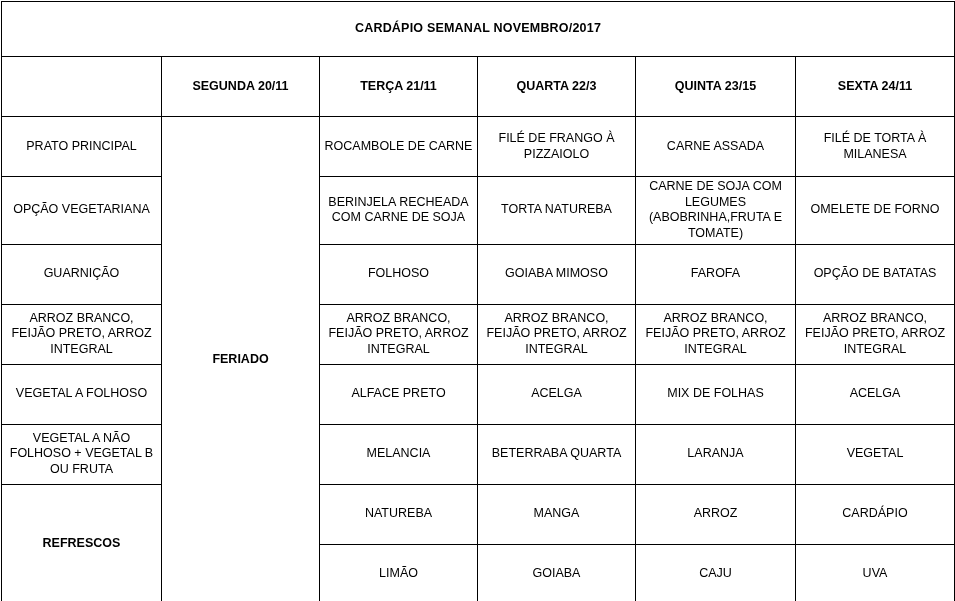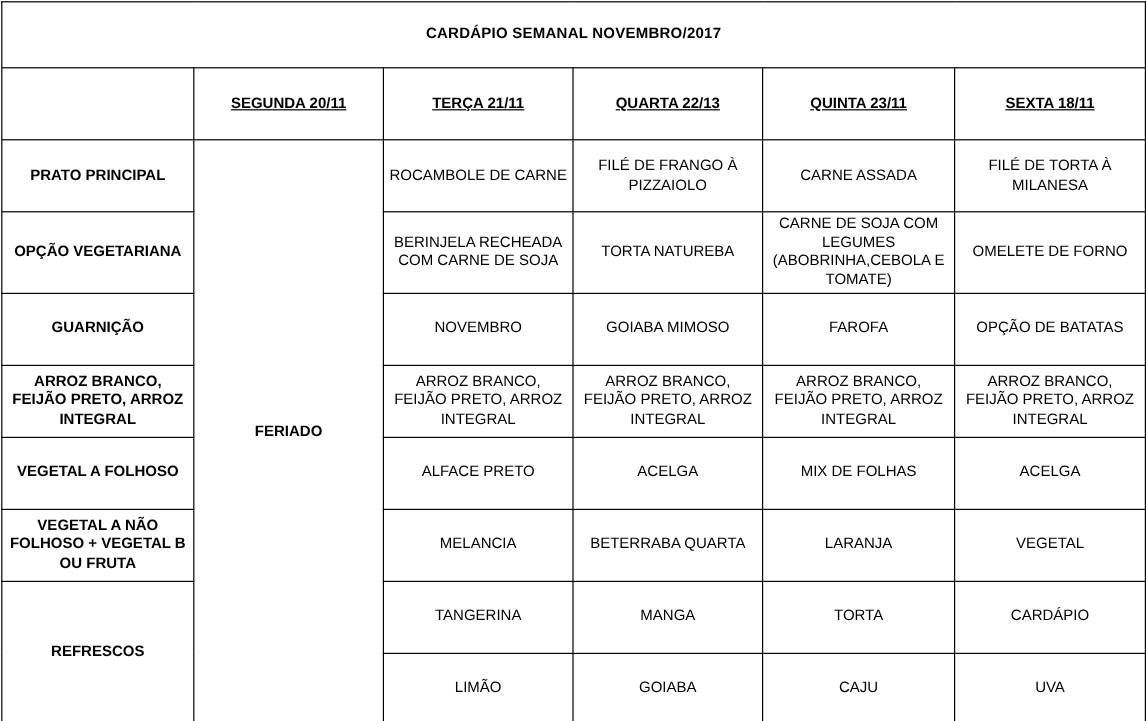--- a/index.html
+++ b/index.html
@@ -46,24 +46,23 @@
   .title-cell {
     font-weight: bold;
     font-size: 13px;
     height: 55px;
     letter-spacing: 0.2px;
   }
   .dayhead {
     font-weight: bold;
     font-size: 13px;
     height: 60px;
-    text-decoration: underline;
   }
   .rowlabel {
-    font-weight: bold;
+    font-weight: normal;
     font-size: 12.5px;
     text-align: left;
     padding-left: 4px;
   }
   .rowlabel-center {
     font-weight: bold;
     font-size: 12.5px;
     text-align: center;
   }
   .feriado {
@@ -101,45 +100,45 @@
     <tbody>
 
       <tr>
         <td class="title-cell" colspan="6">CARDÁPIO SEMANAL NOVEMBRO/2017</td>
       </tr>
 
       <tr>
         <td class="blank-head"></td>
         <td class="dayhead">SEGUNDA  20/11</td>
         <td class="dayhead">TERÇA 21/11</td>
-        <td class="dayhead">QUARTA 22/13</td>
-        <td class="dayhead">QUINTA 23/11</td>
-        <td class="dayhead">SEXTA 18/11</td>
+        <td class="dayhead">QUARTA 22/3</td>
+        <td class="dayhead">QUINTA 23/15</td>
+        <td class="dayhead">SEXTA 24/11</td>
       </tr>
 
       <tr class="r-main">
         <td class="rowlabel">PRATO PRINCIPAL</td>
         <td class="feriado" rowspan="8">FERIADO</td>
         <td>ROCAMBOLE DE CARNE</td>
         <td>FILÉ DE FRANGO À PIZZAIOLO</td>
         <td>CARNE ASSADA</td>
         <td>FILÉ DE TORTA À MILANESA</td>
       </tr>
 
       <tr class="r-veg">
         <td class="rowlabel">OPÇÃO VEGETARIANA</td>
         <td>BERINJELA RECHEADA COM CARNE DE SOJA</td>
         <td>TORTA NATUREBA</td>
-        <td class="small">CARNE DE SOJA COM LEGUMES (ABOBRINHA,CEBOLA E TOMATE)</td>
+        <td class="small">CARNE DE SOJA COM LEGUMES (ABOBRINHA,FRUTA E TOMATE)</td>
         <td>OMELETE DE FORNO</td>
       </tr>
 
       <tr class="r-guarn">
         <td class="rowlabel">GUARNIÇÃO</td>
-        <td>NOVEMBRO</td>
+        <td>FOLHOSO</td>
         <td>GOIABA MIMOSO</td>
         <td>FAROFA</td>
         <td>OPÇÃO DE BATATAS</td>
       </tr>
 
       <tr class="r-arroz">
         <td class="rowlabel">ARROZ BRANCO, FEIJÃO PRETO, ARROZ INTEGRAL</td>
         <td>ARROZ BRANCO, FEIJÃO PRETO, ARROZ INTEGRAL</td>
         <td>ARROZ BRANCO, FEIJÃO PRETO, ARROZ INTEGRAL</td>
         <td>ARROZ BRANCO, FEIJÃO PRETO, ARROZ INTEGRAL</td>
@@ -157,23 +156,23 @@
       <tr class="r-nfolh">
         <td class="rowlabel">VEGETAL A NÃO FOLHOSO + VEGETAL B OU FRUTA</td>
         <td>MELANCIA</td>
         <td>BETERRABA QUARTA</td>
         <td>LARANJA</td>
         <td>VEGETAL</td>
       </tr>
 
       <tr class="r-ref">
         <td class="rowlabel-center" rowspan="2">REFRESCOS</td>
-        <td>TANGERINA</td>
+        <td>NATUREBA</td>
         <td>MANGA</td>
-        <td>TORTA</td>
+        <td>ARROZ</td>
         <td>CARDÁPIO</td>
       </tr>
       <tr class="r-ref">
         <td>LIMÃO</td>
         <td>GOIABA</td>
         <td>CAJU</td>
         <td>UVA</td>
       </tr>
     </tbody>
   </table>

